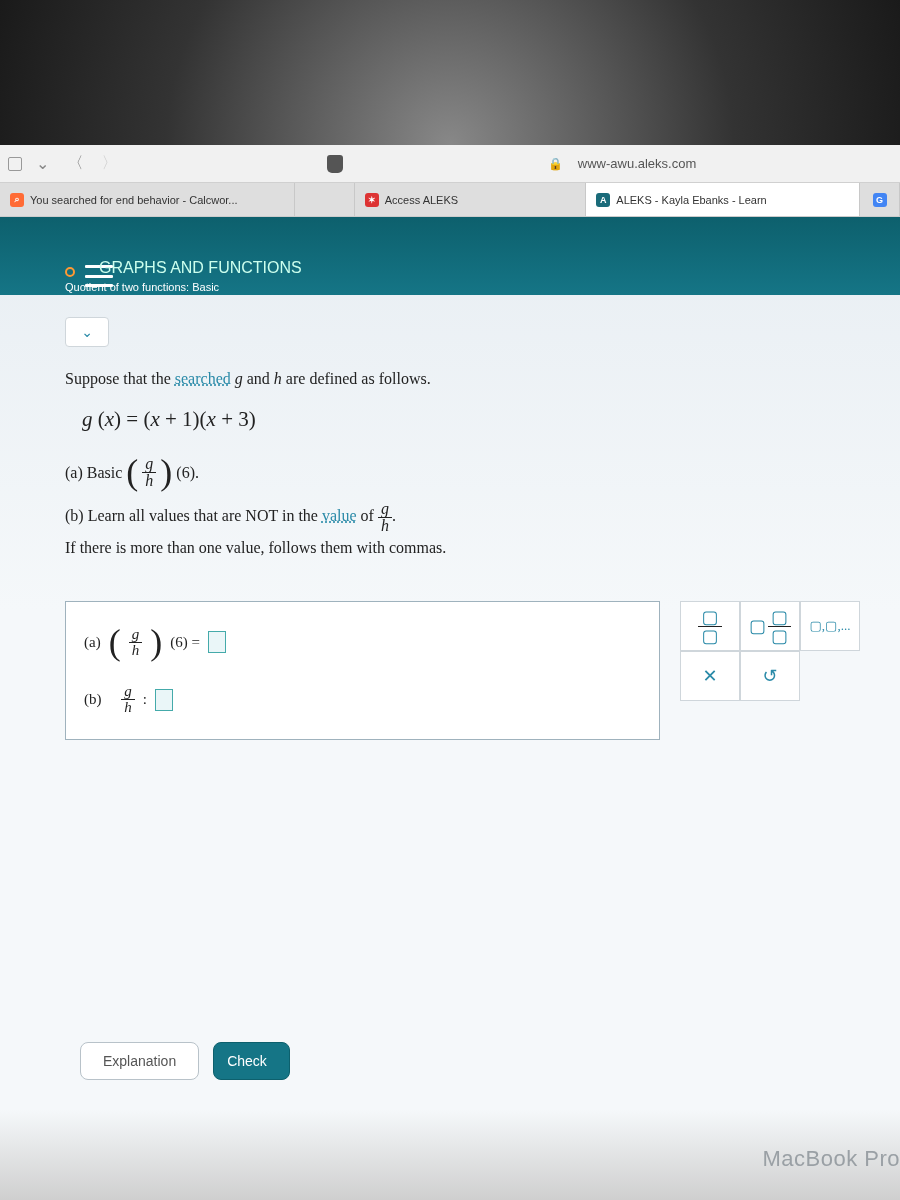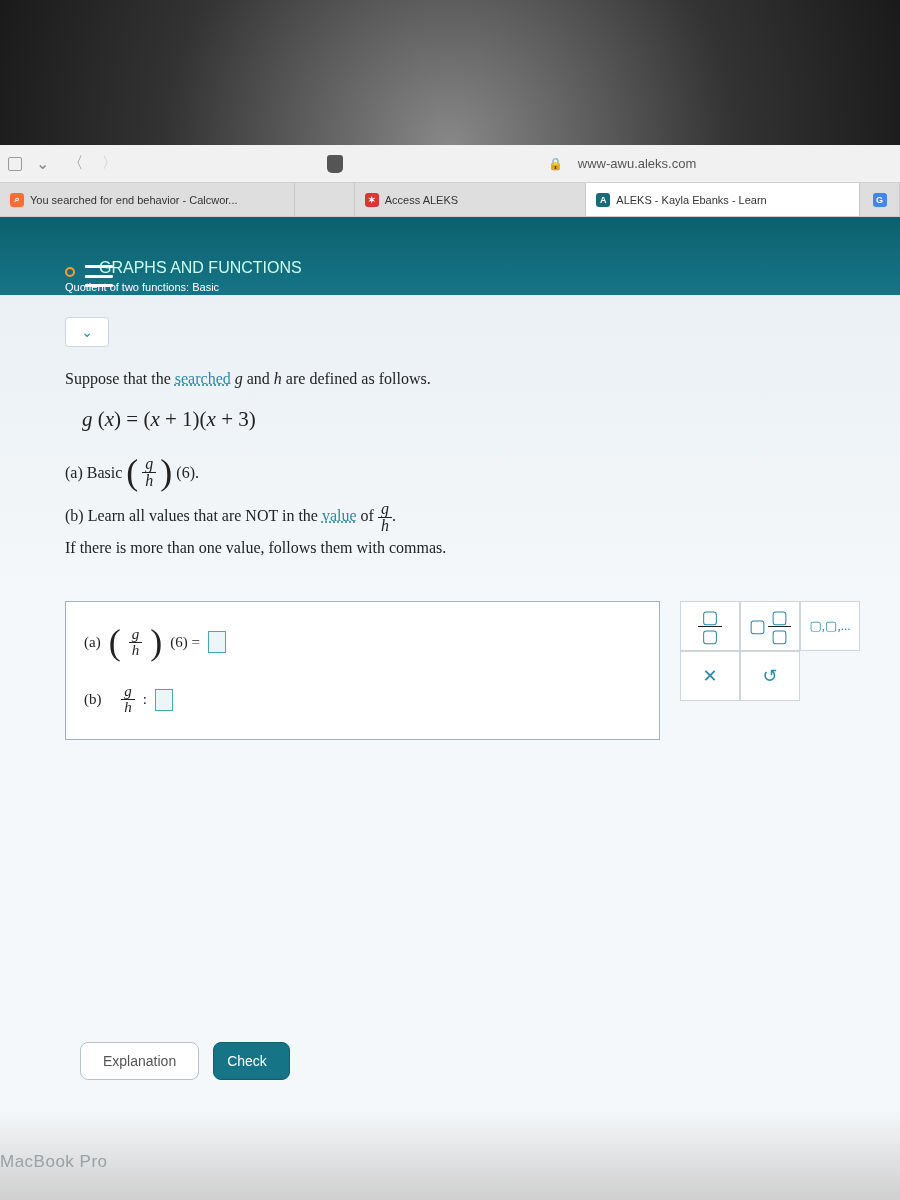--- a/index.html
+++ b/index.html
@@ -143,21 +143,21 @@
     display:flex; gap:14px;
   }
   .btn {
     padding: 10px 22px; border-radius:8px; font-size:14px;
     font-family: Arial, sans-serif;
   }
   .btn.outline { background:#fff; border:1px solid #b8c2c9; color:#555;}
   .btn.primary { background:#157586; border:1px solid #0d606d; color:#fff;padding-left:13px;}
   .macbook {
     position:absolute; bottom:28px; left:0; right:0;
-    text-align:left; color:#9aa0a5; font-size:17px; letter-spacing:0.5px;
+    text-align:right; color:#9aa0a5; font-size:22px; letter-spacing:0.5px;
     font-family: -apple-system, Helvetica, Arial, sans-serif;
   }
   .bottom-fade{
     position:absolute; bottom:0; left:0; right:0; height:90px;
     background: linear-gradient(rgba(80,80,80,0), #cfcfcf);
     pointer-events:none;
   }
 </style>
 </head>
 <body>

